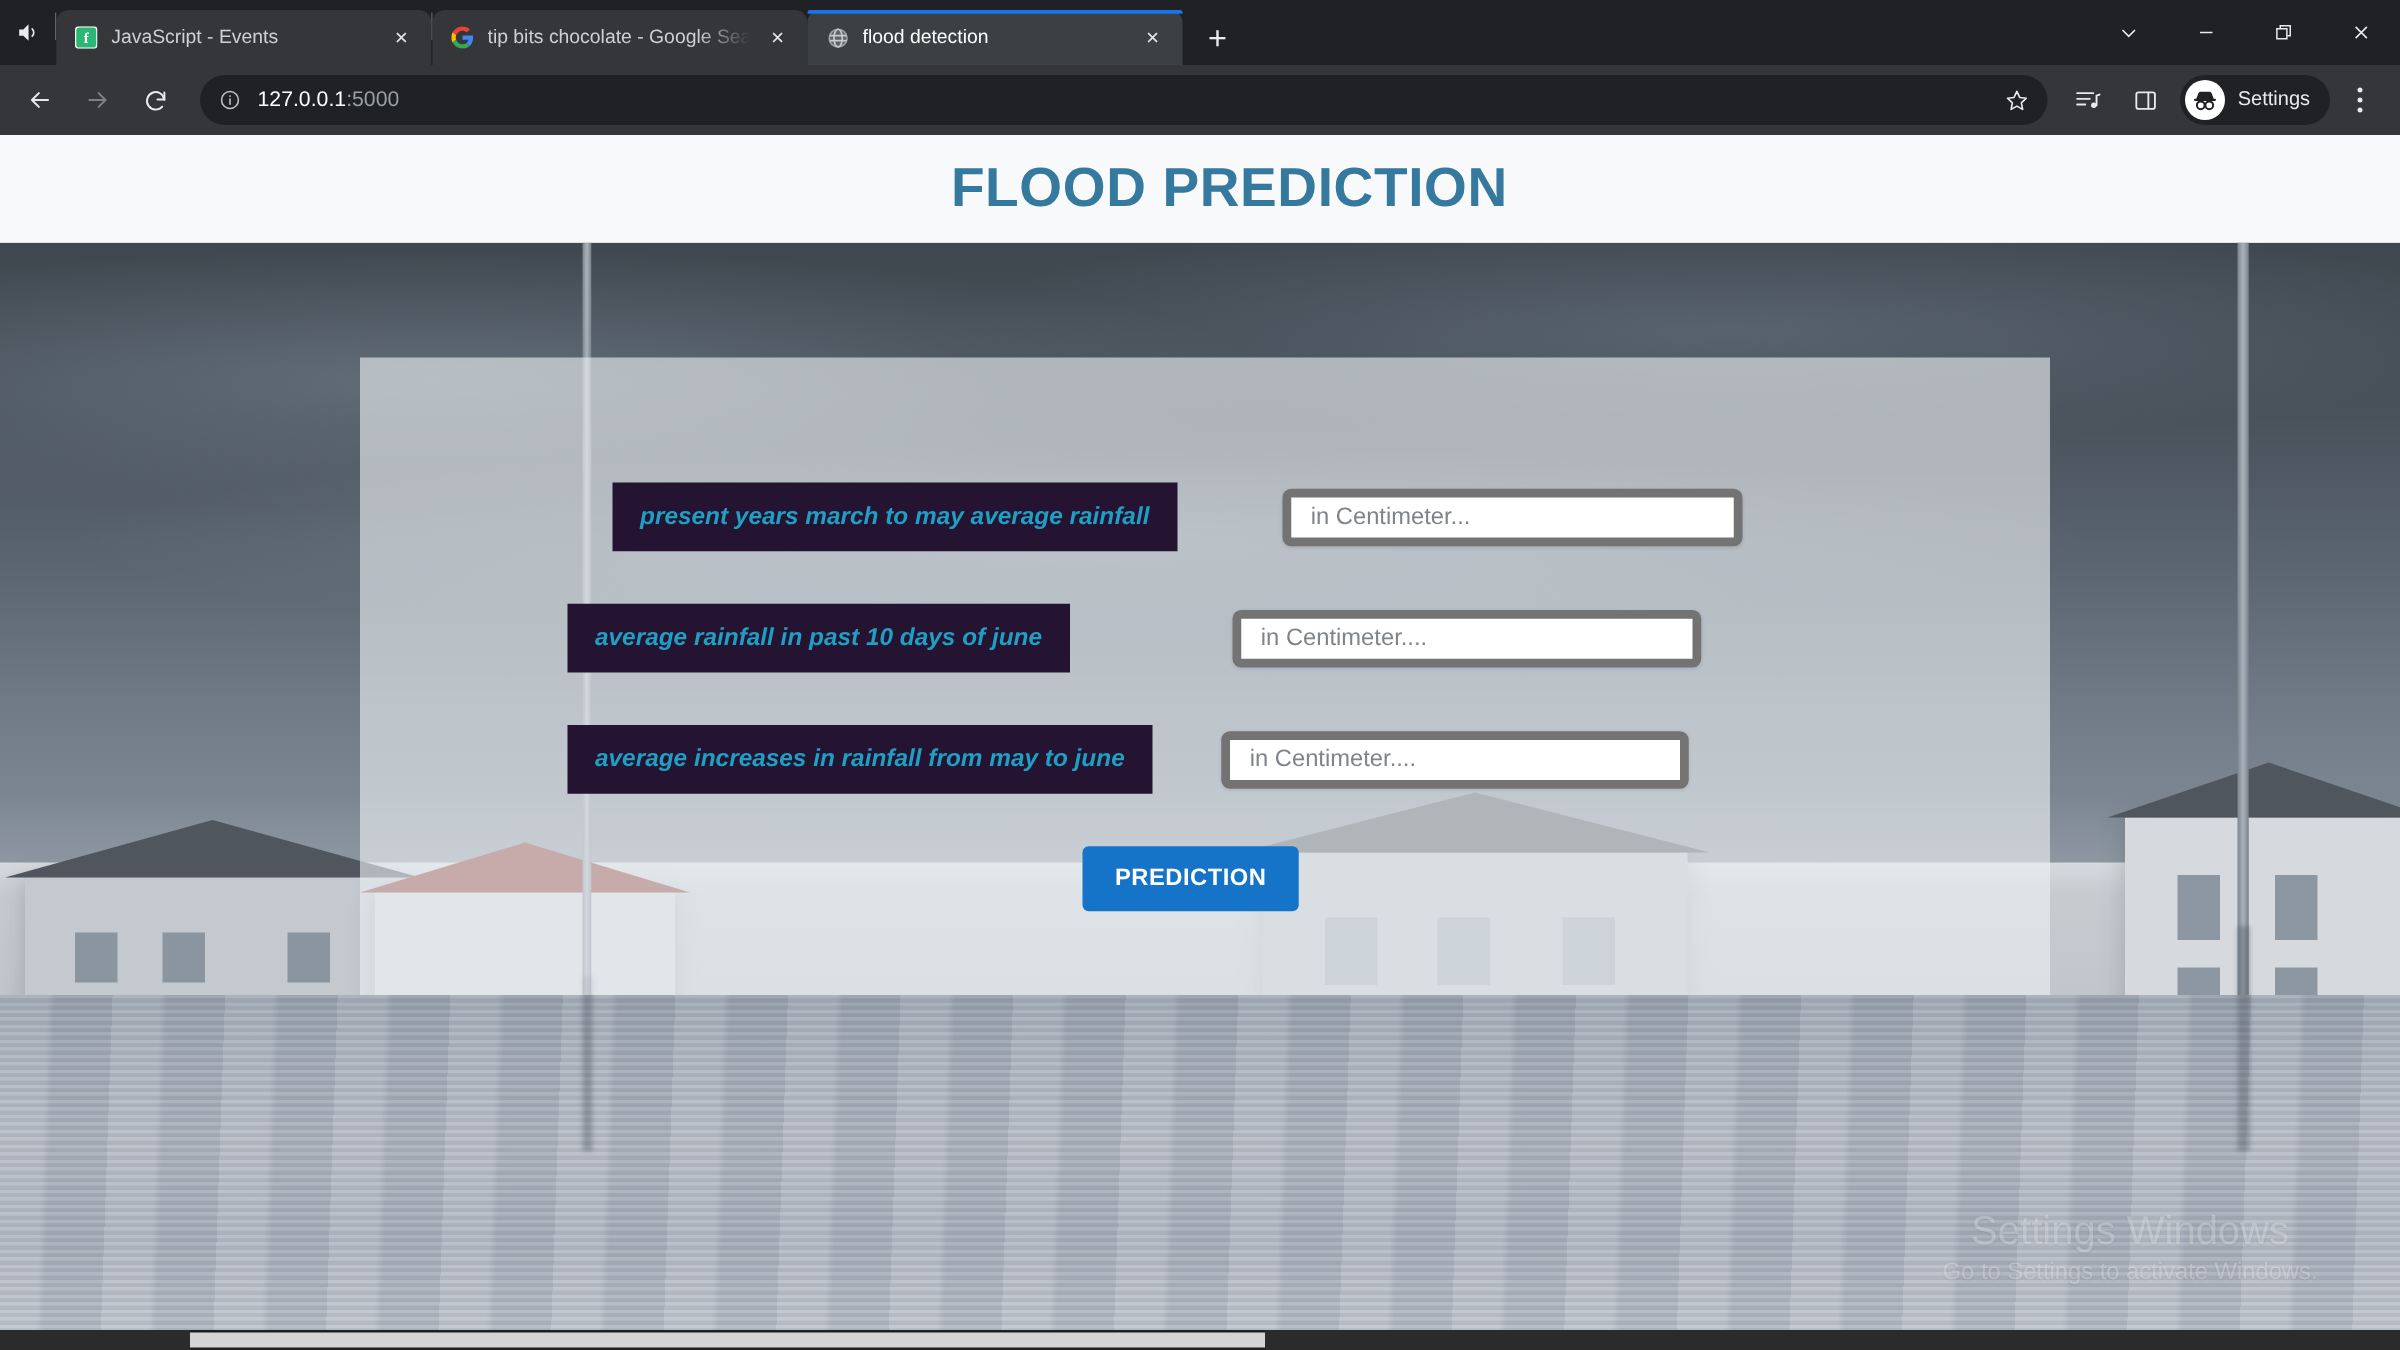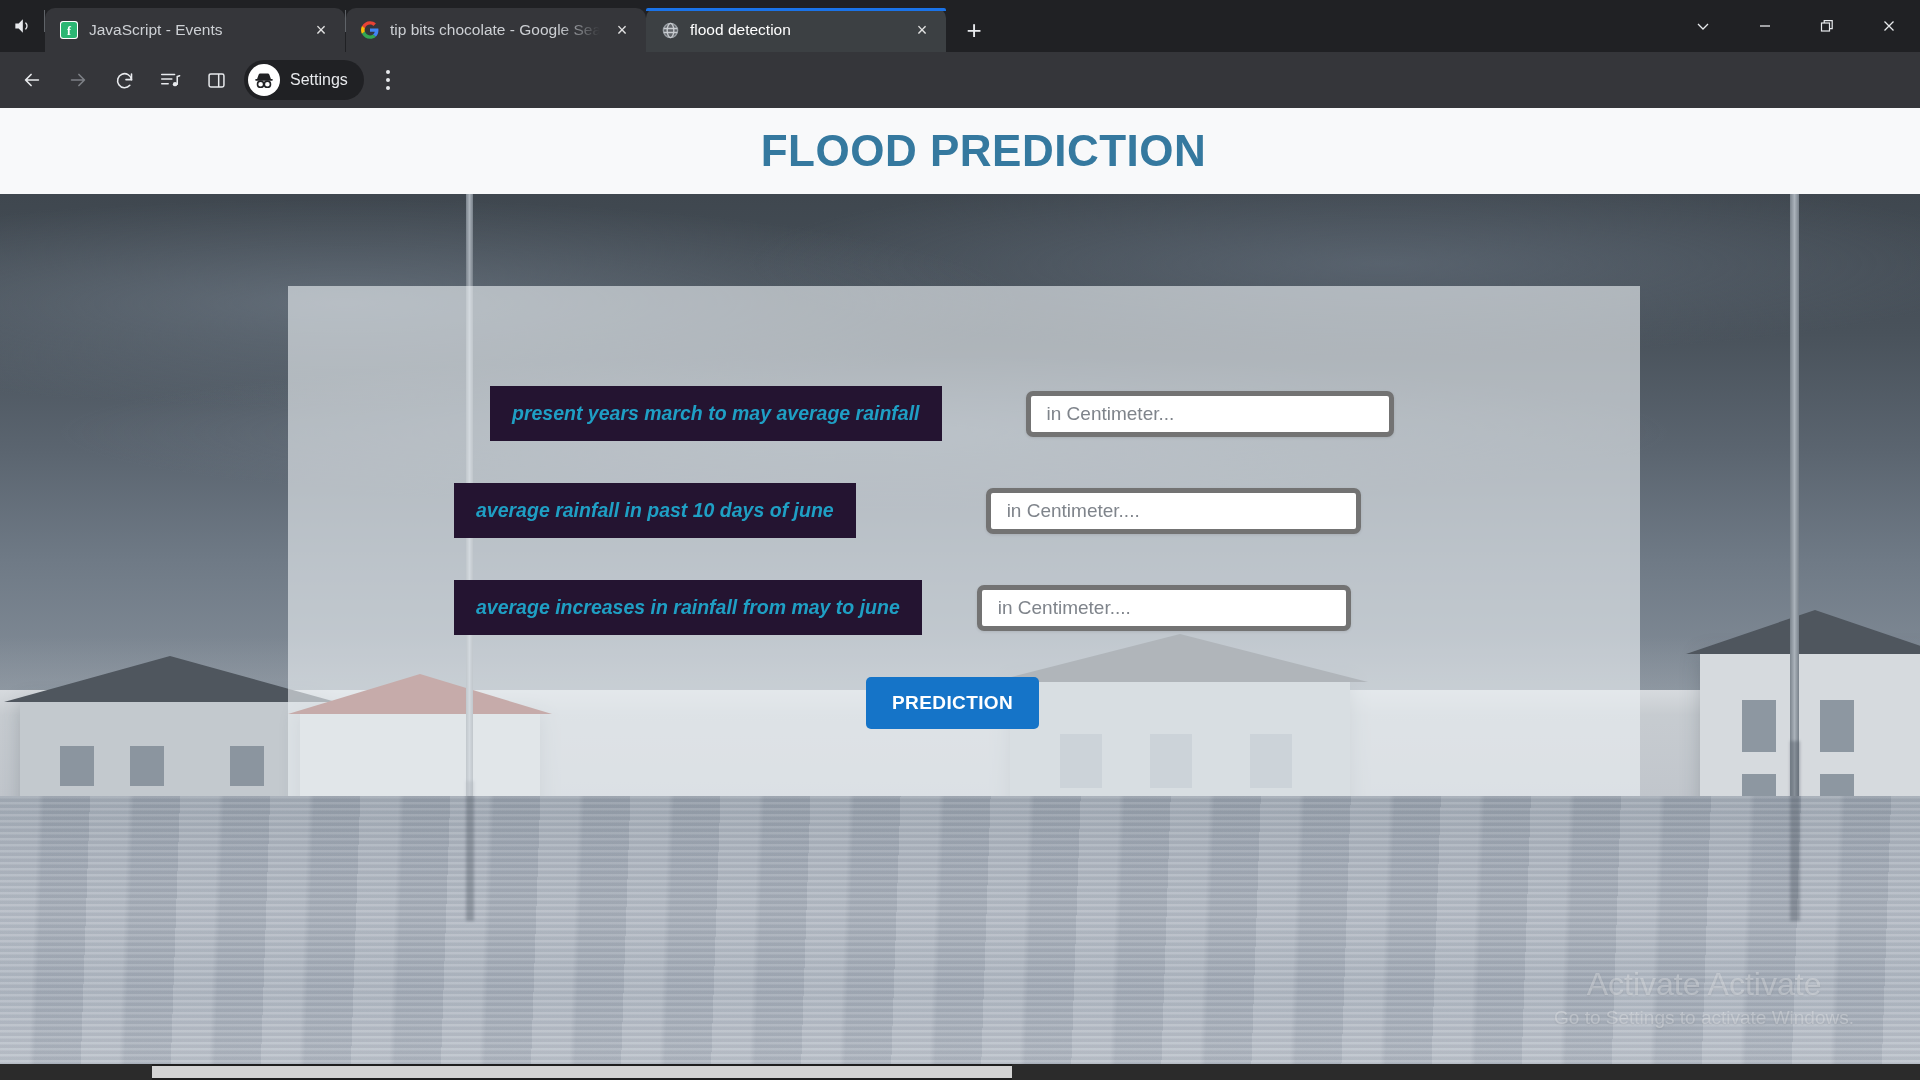--- a/index.html
+++ b/index.html
@@ -167,21 +167,21 @@
     background: #241431; color: #1f9fc4;
     font-style: italic; font-weight: bold; font-size: 19.5px;
     padding: 16px 22px; white-space: nowrap;
     font-family: "Liberation Sans", sans-serif;
   }
   .row-1 .field-label { margin-left: 202px; }
   .row-2 .field-label { margin-left: 166px; }
   .row-3 .field-label { margin-left: 166px; }
 
   .field-input {
-    height: 46px; background: #ffffff; border: 5px solid #737373;
+    height: 46px; background: #ffffff; border: 7px solid #737373;
     border-radius: 7px; padding: 0 16px; font-size: 19px; color: #4d7c0f;
     box-shadow: 0 1px 3px rgba(0,0,0,0.10);
     font-family: "Liberation Sans", sans-serif; outline: none;
   }
   .field-input::placeholder { color: #7f848b; }
   .row-1 .field-input { width: 368px; margin-left: 84px; }
   .row-2 .field-input { width: 375px; margin-left: 130px; }
   .row-3 .field-input { width: 374px; margin-left: 55px; }
 
   .submit-row { display: flex; }
@@ -307,20 +307,37 @@
         <path d="M5 12h14M13 6l6 6-6 6"></path>
       </svg>
     </div>
     <div class="navbtn">
       <svg width="21" height="21" viewBox="0 0 24 24" fill="none" stroke="currentColor" stroke-width="1.8" stroke-linecap="round">
         <path d="M20 11a8 8 0 1 0-1.9 6.5"></path>
           <path d="M20 4.5V11h-6.3"></path>
       </svg>
     </div>
 
+    <div class="omnibox">
+      <span class="omni-icon">
+        <svg width="18" height="18" viewBox="0 0 24 24" fill="none" stroke="currentColor" stroke-width="1.7">
+          <circle cx="12" cy="12" r="9"></circle>
+            <path d="M12 11v5.5" stroke-linecap="round"></path>
+            <circle cx="12" cy="7.8" r="1" fill="currentColor" stroke="none"></circle>
+        </svg>
+      </span>
+      <span class="omni-url">
+        <span>127.0.0.1</span><span class="port">:5000</span>
+      </span>
+      <span class="omni-star">
+        <svg width="21" height="21" viewBox="0 0 24 24" fill="none" stroke="currentColor" stroke-width="1.5" stroke-linejoin="round">
+          <path d="M12 3.5l2.6 5.6 6 .7-4.5 4.2 1.2 6-5.3-3-5.3 3 1.2-6L3.4 9.8l6-.7z"></path>
+        </svg>
+      </span>
+    </div>
 
     <div class="tb-icon">
       <svg width="22" height="22" viewBox="0 0 24 24" fill="none" stroke="currentColor" stroke-width="1.7" stroke-linecap="round">
         <path d="M3 6h14M3 11h11M3 16h7"></path>
         <circle cx="17.5" cy="16.5" r="2.4" fill="currentColor" stroke="none"></circle>
         <path d="M19.9 16.5V8.2l2.6-.9"></path>
       </svg>
     </div>
     <div class="tb-icon">
       <svg width="21" height="21" viewBox="0 0 24 24" fill="none" stroke="currentColor" stroke-width="1.7">
@@ -411,21 +428,21 @@
           </div>
 
           <div class="submit-row">
             <button class="predict-btn">PREDICTION</button>
           </div>
 
         </div>
       </div>
 
       <div class="watermark">
-        <div class="wm-title">Activate Activate</div>
+        <div class="wm-title">Settings Windows</div>
         <div class="wm-sub">Go to Settings to activate Windows.</div>
       </div>
     </div>
 
     <div class="hscroll">
       <div class="hscroll-seg" style="left:0;width:152px;"></div>
       <div class="hscroll-thumb"></div>
       <div class="hscroll-seg" style="left:1012px;right:0;width:908px;"></div>
     </div>
   </div>

